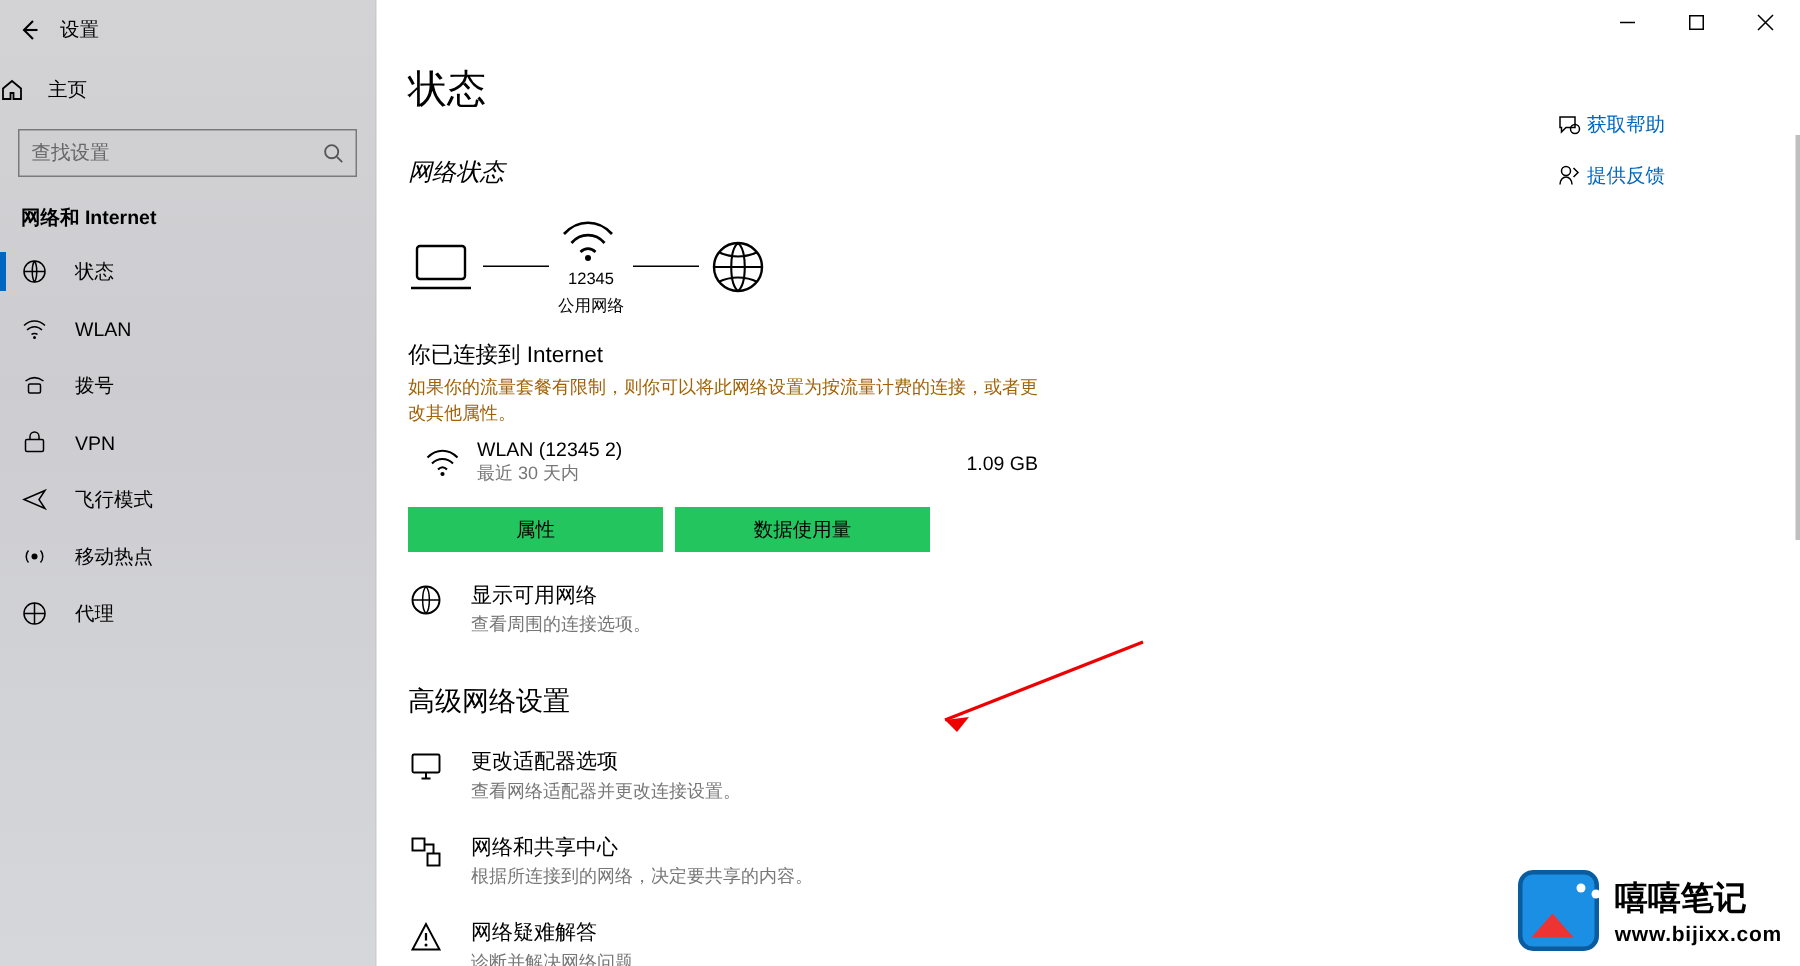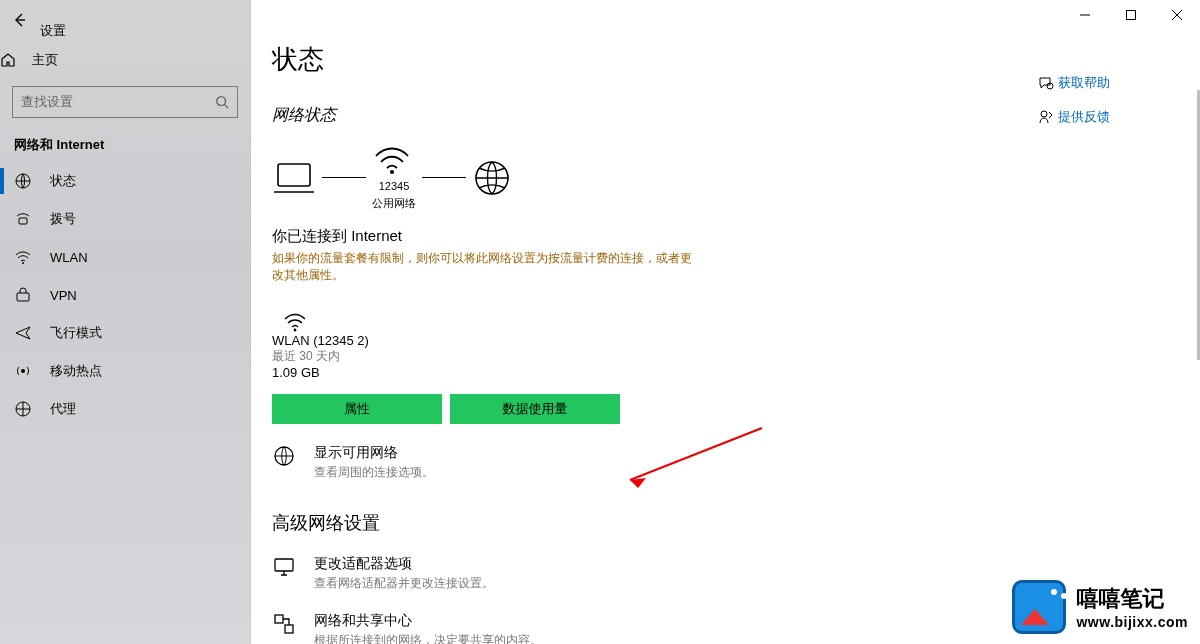--- a/index.html
+++ b/index.html
@@ -1,20 +1,20 @@
 <!DOCTYPE html>
 <html><head>
 <meta charset="utf-8">
 <style>
   html,body{margin:0;padding:0;width:1200px;height:644px;overflow:hidden;
     font-family:"Microsoft YaHei","Segoe UI",sans-serif;background:#fff;color:#000;}
   .sidebar{position:absolute;left:0;top:0;width:250px;height:644px;
     background:linear-gradient(180deg,#d3d3d6 0%,#cdcdd1 40%,#d6d7db 100%);
     border-right:1px solid rgba(0,0,0,.04);}
-  .sb-top{height:40px;display:flex;align-items:flex-end;}
+  .sb-top{height:40px;display:flex;align-items:center;}
   .sb-back{width:40px;height:40px;display:flex;align-items:center;justify-content:center;}
   .sb-title{font-size:13px;}
   .sb-home{height:40px;display:flex;align-items:center;gap:16px;font-size:13px;}
   .sb-search{margin:6px 12px 0 12px;border-radius:15px;}
   .sb-search-box{display:flex;align-items:center;border:1px solid #7a7a7a;background:#d0d0d3;
     height:30px;padding:0 8px;position:relative;}
   .sb-search-box span:first-child{flex:1;color:#666;font-size:13px;}
   .sb-section{padding:18px 14px 8px 14px;font-size:13px;font-weight:600;}
   .sb-item{display:flex;align-items:center;gap:18px;height:38px;padding-left:14px;font-size:13px;
     position:relative;}
@@ -25,21 +25,21 @@
   .main{position:absolute;left:272px;top:0;right:0;height:644px;}
   .winbtns{position:absolute;right:0;top:0;display:flex;}
   .winbtn{width:46px;height:30px;display:flex;align-items:center;justify-content:center;}
   .h1{font-size:26px;font-weight:400;padding-top:42px;}
   .h2{font-size:16px;font-weight:400;margin-top:28px;font-style:italic;}
   .diagram{display:flex;align-items:center;gap:6px;margin-top:18px;}
   .dia-line{width:44px;height:1px;background:#000;}
   .dia-cap{text-align:center;font-size:11px;margin-top:4px;}
   .p-title{font-size:15px;margin-top:16px;}
   .p-desc{font-size:12px;color:#a16207;max-width:420px;margin-top:4px;}
-  .conn{display:flex;align-items:flex-start;margin-top:27px;width:420px;flex-direction:column;}
+  .conn{display:flex;align-items:center;margin-top:8px;width:420px;}
   .conn-ic{width:46px;display:flex;justify-content:center;padding-top:2px;}
   .conn-txt{flex:1;}
   .conn-name{font-size:13px;}
   .conn-sub{font-size:12px;color:#777;}
   .conn-amt{font-size:13px;}
   .btnrow{display:flex;gap:8px;margin-top:14px;}
   .btn{width:170px;height:30px;background:#22c55e;display:flex;align-items:center;
     justify-content:center;font-size:13px;}
   .opt{display:flex;gap:18px;margin-top:20px;align-items:flex-start;}
   .opt-ic{width:24px;height:24px;display:flex;align-items:center;justify-content:center;}
@@ -104,34 +104,34 @@
         <svg width="18" height="18" viewBox="0 0 18 18">
           <circle cx="9" cy="9" r="7" fill="none" stroke="#000"></circle>
           <path d="M2 9h14M9 2c2 3 2 11 0 14M9 2c-2 3-2 11 0 14" fill="none" stroke="#000"></path>
         </svg>
       </span>
     <span>状态</span>
   </div>
   <div class="sb-item">
     <span class="ic">
         <svg width="18" height="18" viewBox="0 0 18 18">
+          <path d="M2 7c4-4 10-4 14 0M4 10c3-3 7-3 10 0M7 13c1-1 3-1 4 0" fill="none" stroke="#000"></path>
+          <circle cx="9" cy="15" r="1" fill="#000"></circle>
+        </svg>
+      </span>
+    <span>WLAN</span>
+  </div>
+  <div class="sb-item">
+    <span class="ic">
+        <svg width="18" height="18" viewBox="0 0 18 18">
           <path d="M3 6c4-3 8-3 12 0" fill="none" stroke="#000"></path>
           <rect x="5" y="8" width="8" height="6" rx="1" fill="none" stroke="#000"></rect>
         </svg>
       </span>
     <span>拨号</span>
-  </div>
-  <div class="sb-item">
-    <span class="ic">
-        <svg width="18" height="18" viewBox="0 0 18 18">
-          <path d="M2 7c4-4 10-4 14 0M4 10c3-3 7-3 10 0M7 13c1-1 3-1 4 0" fill="none" stroke="#000"></path>
-          <circle cx="9" cy="15" r="1" fill="#000"></circle>
-        </svg>
-      </span>
-    <span>WLAN</span>
   </div>
   <div class="sb-item">
     <span class="ic">
         <svg width="18" height="18" viewBox="0 0 18 18">
           <rect x="3" y="7" width="12" height="8" rx="1" fill="none" stroke="#000"></rect>
           <path d="M6 7V5a3 3 0 016 0v2" fill="none" stroke="#000"></path>
         </svg>
       </span>
     <span>VPN</span>
   </div>

